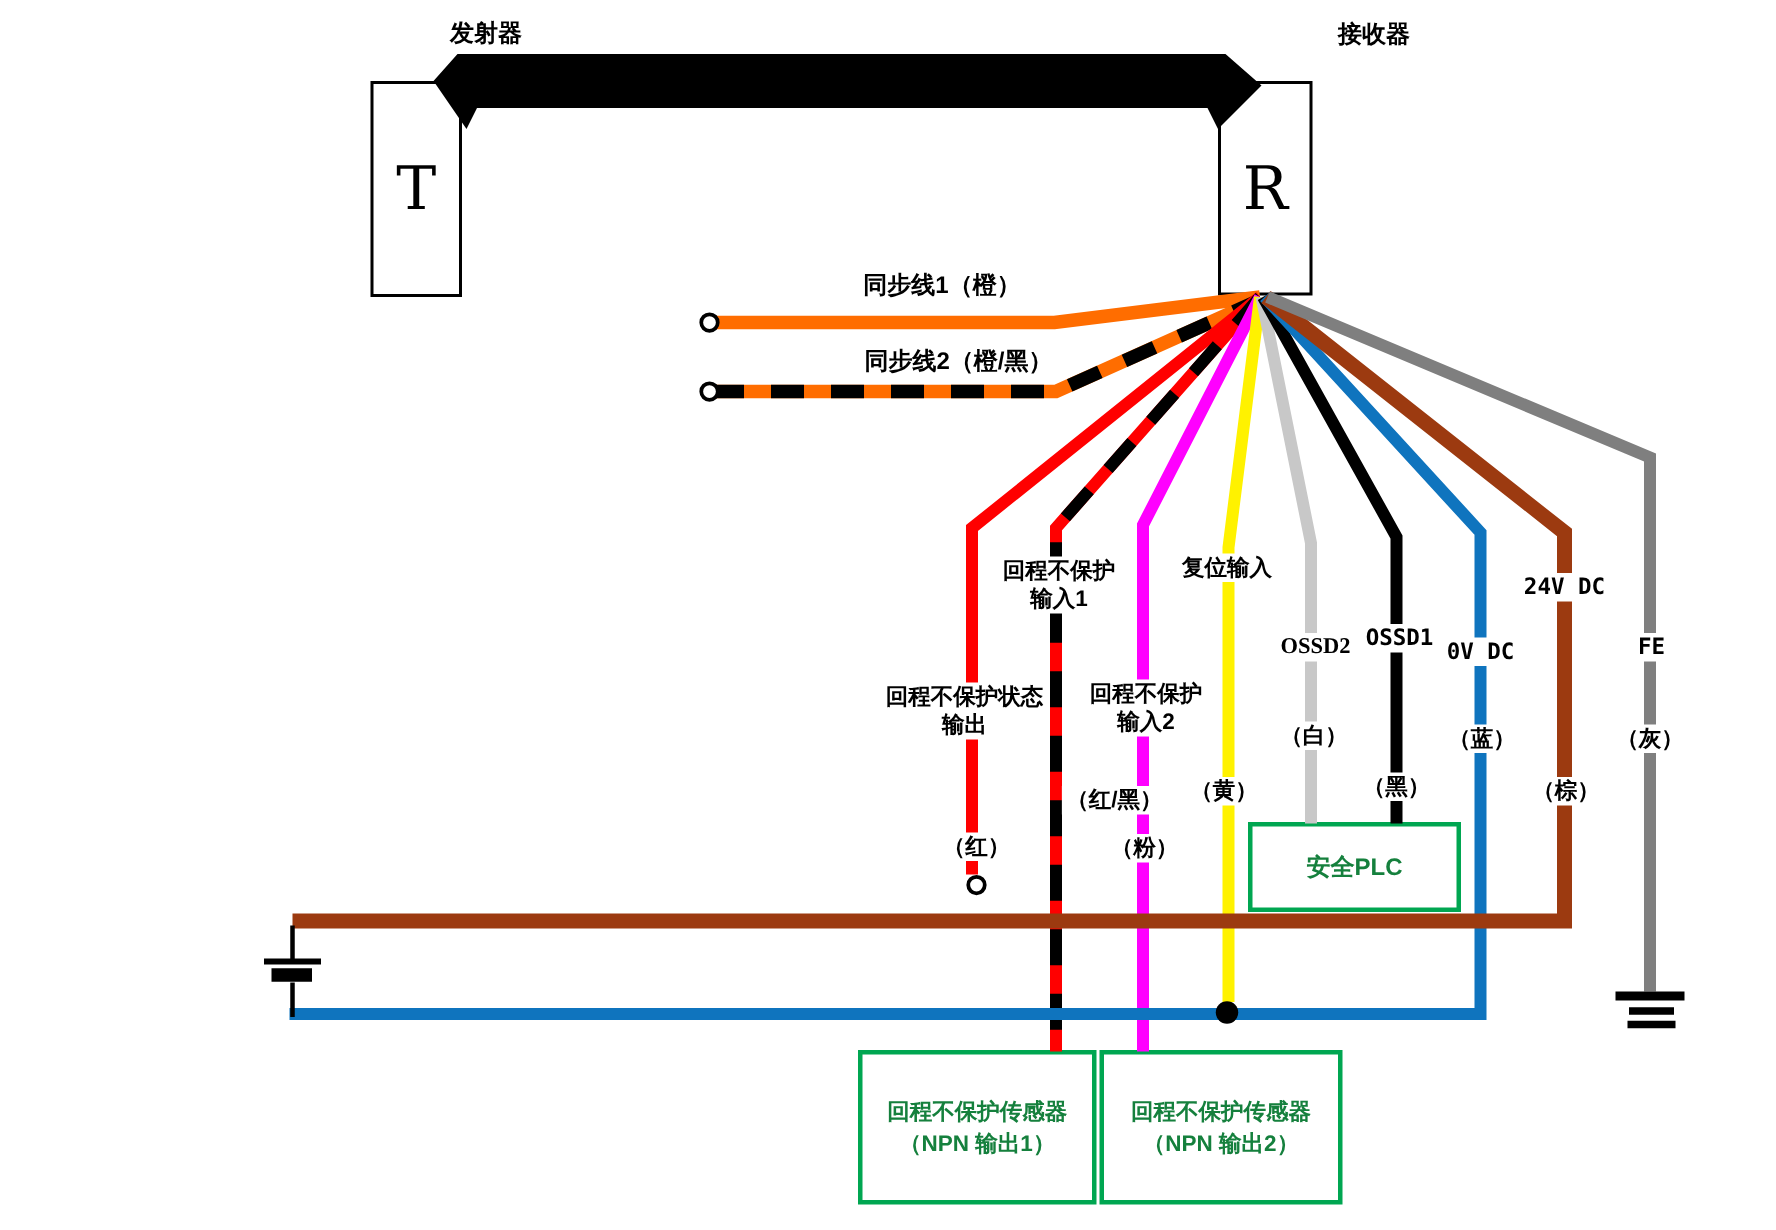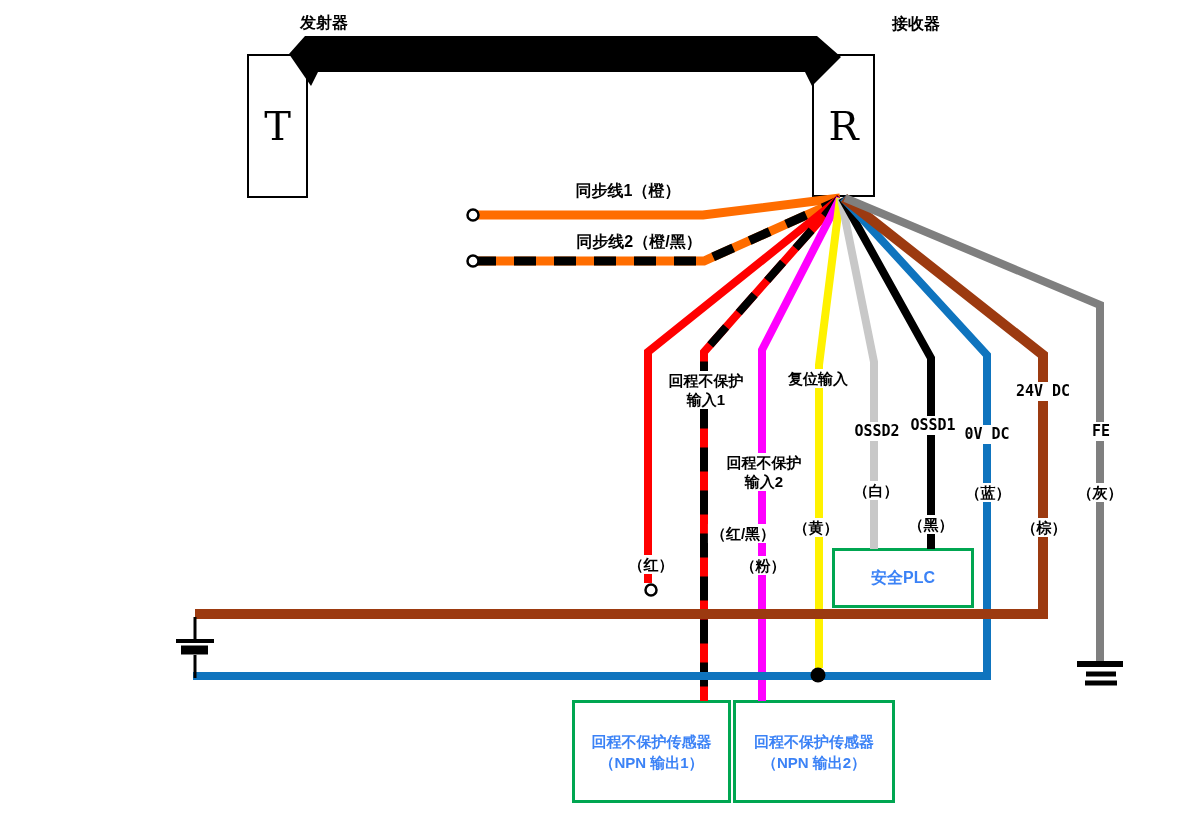--- a/index.html
+++ b/index.html
@@ -9,21 +9,21 @@
               display:flex;align-items:center;justify-content:center;z-index:1;}
   .device-letter{font-family:"DejaVu Serif",serif;font-size:40px;color:#000;}
   #wires{position:absolute;left:0;top:0;z-index:2;}
   .lbl{position:absolute;transform:translateX(-50%);background:#fff;white-space:nowrap;
        font-weight:bold;font-size:15px;color:#000;text-align:center;padding:0 3px;
        line-height:19px;z-index:3;}
   .lbl.big{font-size:16px;margin-left:48px;}
   .lbl.mono{font-family:"DejaVu Sans Mono",monospace;}
   .green-box{position:absolute;box-sizing:border-box;border:3px solid #00A651;background:#fff;
              display:flex;flex-direction:column;align-items:center;justify-content:center;
-             font-weight:bold;color:#3b82f6;z-index:1;text-align:center;}
+             font-weight:bold;color:#15803d;z-index:1;text-align:center;}
   #plc-box{left:832px;top:548px;width:142px;height:60px;font-size:16px;}
   #sensor1-box{left:572px;top:700px;width:159px;height:103px;font-size:15px;line-height:21px;}
   #sensor2-box{left:733px;top:700px;width:162px;height:103px;font-size:15px;line-height:21px;}
 </style>
 </head>
 <body>
 
 <div class="stage">
 
   <div class="device-box" style="left:247px;top:54px;width:61px;height:144px;">
@@ -93,26 +93,30 @@
   <div class="lbl big" style="left:868px;top:14px;">接收器</div>
 
   <div class="lbl big" style="left:580px;top:181px;">同步线1（橙）</div>
   <div class="lbl big" style="left:591px;top:232px;">同步线2（橙/黑）</div>
 
   <div class="lbl" style="left:706px;top:371px;">
     <div>回程不保护</div>
     <div>输入1</div>
   </div>
   <div class="lbl" style="left:818px;top:369px;">复位输入</div>
+  <div class="lbl" style="left:643px;top:455px;">
+    <div>回程不保护状态</div>
+    <div>输出</div>
+  </div>
   <div class="lbl" style="left:764px;top:453px;">
     <div>回程不保护</div>
     <div>输入2</div>
   </div>
 
-  <div class="lbl mono" style="left:877px;top:422px;">OSSD2</div>
+  <div class="lbl mono" style="left:877px;top:422px;font-family:Liberation Serif, serif;">OSSD2</div>
   <div class="lbl mono" style="left:933px;top:380px;margin-top:36px;">OSSD1</div>
   <div class="lbl mono" style="left:987px;top:425px;">0V DC</div>
   <div class="lbl mono" style="left:1043px;top:382px;">24V DC</div>
   <div class="lbl mono" style="left:1101px;top:422px;text-align:center;">FE</div>
 
   <div class="lbl" style="left:651px;top:555px;">（红）</div>
   <div class="lbl" style="left:706px;top:524px;margin-left:37px;">（红/黑）</div>
   <div class="lbl" style="left:763px;top:556px;">（粉）</div>
   <div class="lbl" style="left:816px;top:518px;">（黄）</div>
   <div class="lbl" style="left:876px;top:481px;">（白）</div>

